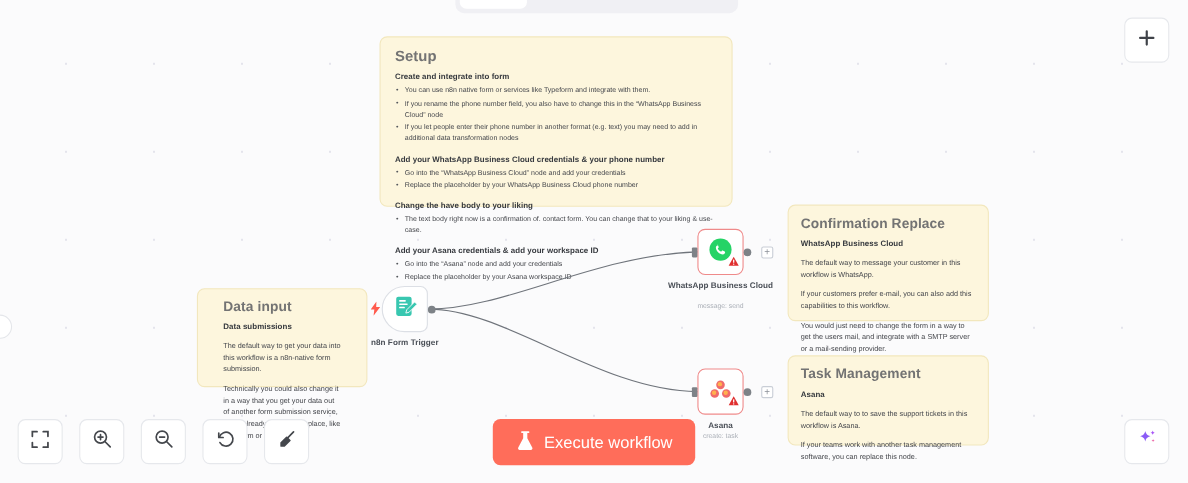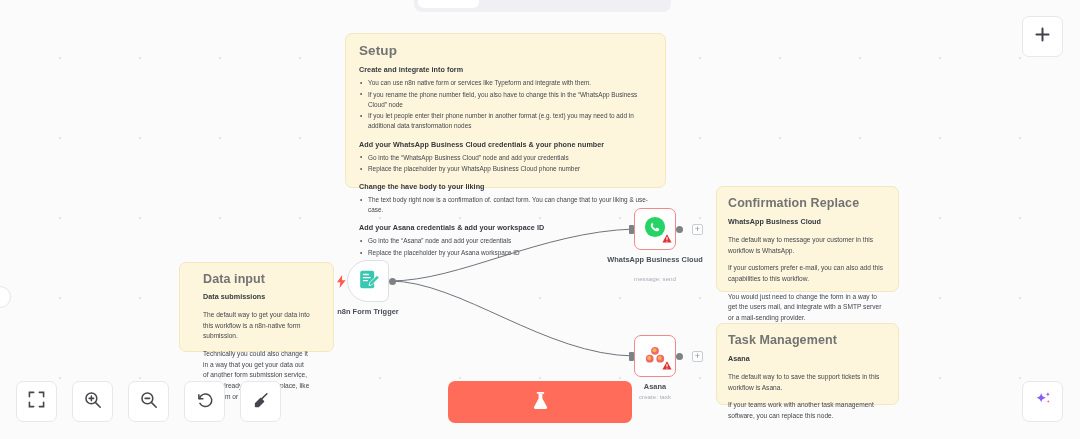--- a/index.html
+++ b/index.html
@@ -332,20 +332,21 @@
     </div>
   </div>
 
   <div id="execute-btn">
     <span>
       <svg width="17" height="19" viewBox="0 0 18 20" fill="#ffffff">
         <rect x="5" y="1" width="8" height="1.8" rx=".8"></rect>
         <path d="M7 2.8v5L2.4 16.4A1.6 1.6 0 0 0 3.8 19h10.4a1.6 1.6 0 0 0 1.4-2.6L11 7.8v-5z"></path>
       </svg>
     </span>
+    <span>Execute workflow</span>
   </div>
 
   <div class="corner-btn" id="add-btn">
     <span>
       <svg width="17" height="17" viewBox="0 0 18 18" stroke="#3f4248" stroke-width="2.1" stroke-linecap="round">
         <path d="M9 2.6v12.8M2.6 9h12.8"></path>
       </svg>
     </span>
   </div>
   <div class="corner-btn" id="ai-btn">

